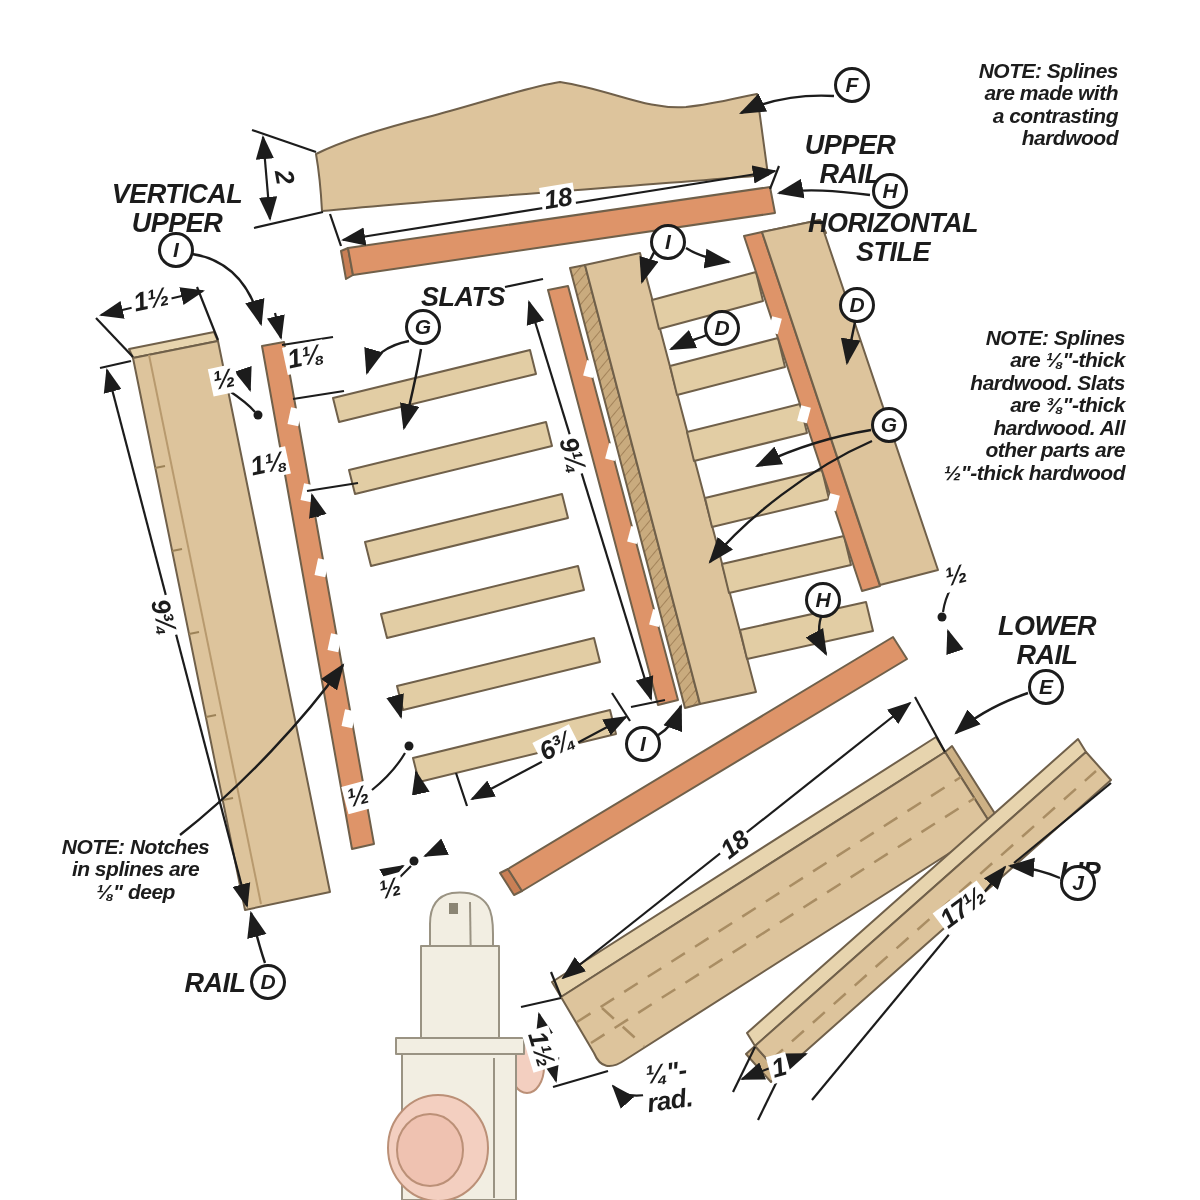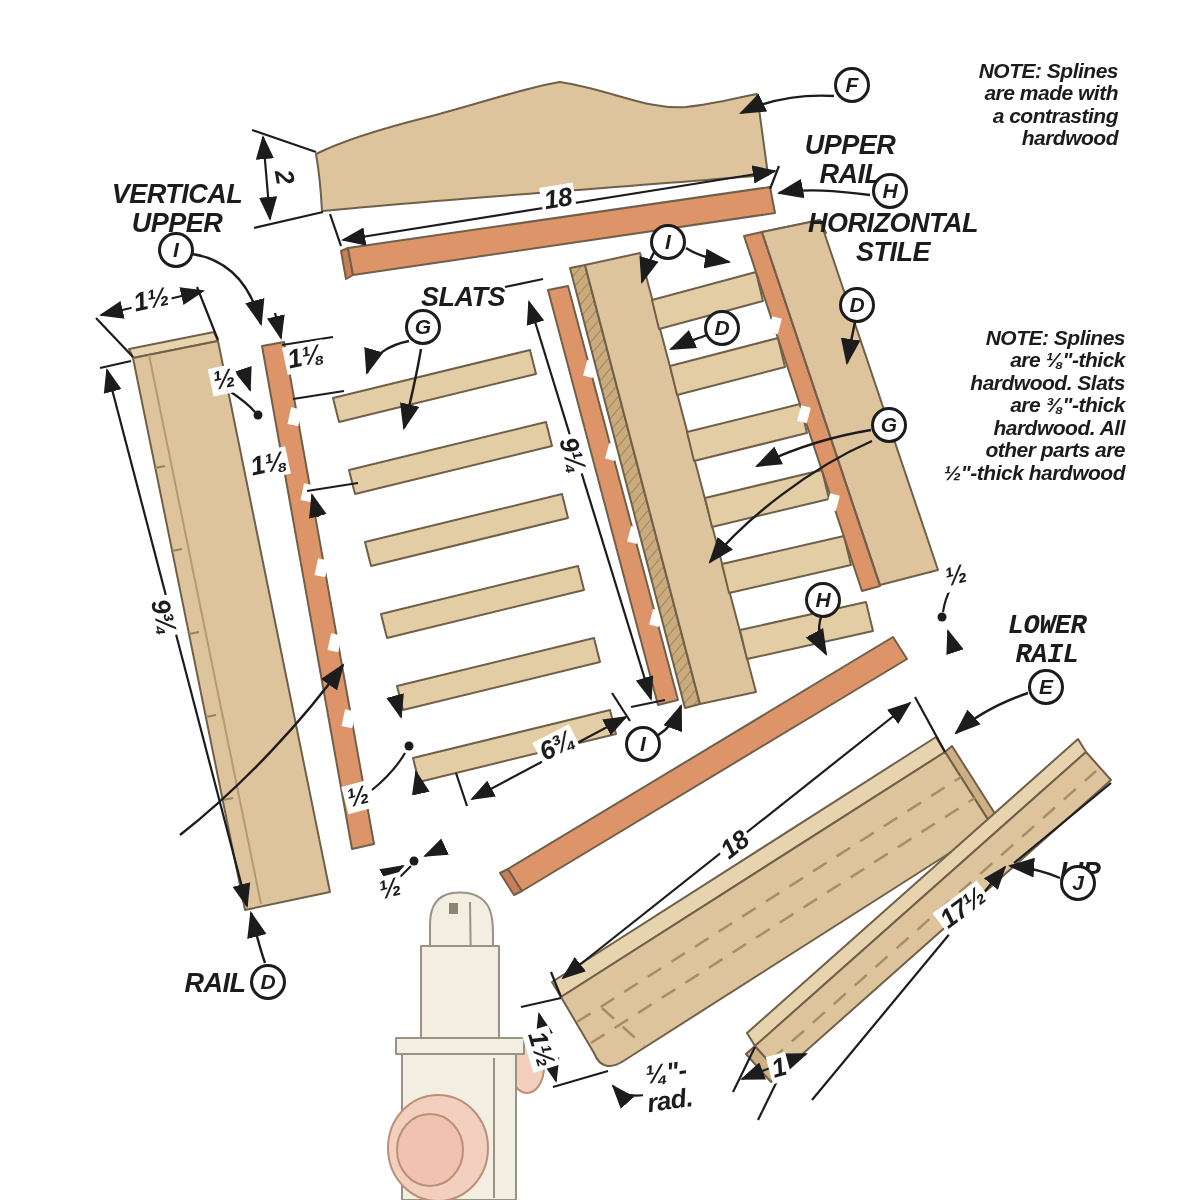--- a/index.html
+++ b/index.html
@@ -245,29 +245,32 @@
 are made with
 a contrasting
 hardwood</div>
 <div class="lbl note note-right" style="left:880px;top:327px;width:245px;">NOTE: Splines
 are ⅛"-thick
 hardwood. Slats
 are ⅜"-thick
 hardwood. All
 other parts are
 ½"-thick hardwood</div>
+<div class="lbl note note-center" style="left:33px;top:836px;width:205px;">NOTE: Notches
+in splines are
+⅛" deep</div>
 
 <div class="lbl part-lbl" style="left:850px;top:131px;margin-top:29px;">UPPER
 RAIL</div>
 <div class="lbl part-lbl" style="left:893px;top:238px;">HORIZONTAL
 STILE</div>
 <div class="lbl part-lbl" style="left:177px;top:209px;">VERTICAL
 UPPER</div>
 <div class="lbl part-lbl" style="left:427px;top:297px;margin-left:36px;">SLATS</div>
-<div class="lbl part-lbl" style="left:1047px;top:641px;font-family:Liberation Mono, monospace;">LOWER
+<div class="lbl part-lbl" style="left:1047px;top:641px;">LOWER
 RAIL</div>
 <div class="lbl part-lbl" style="left:1080px;top:872px;">LIP</div>
 <div class="lbl part-lbl" style="left:215px;top:983px;">RAIL</div>
 
 <span class="callout" style="left:852px;top:85px;">F</span>
 <span class="callout" style="left:890px;top:191px;">H</span>
 <span class="callout" style="left:176px;top:250px;">I</span>
 <span class="callout" style="left:423px;top:327px;">G</span>
 <span class="callout" style="left:668px;top:242px;">I</span>
 <span class="callout" style="left:722px;top:328px;">D</span>

